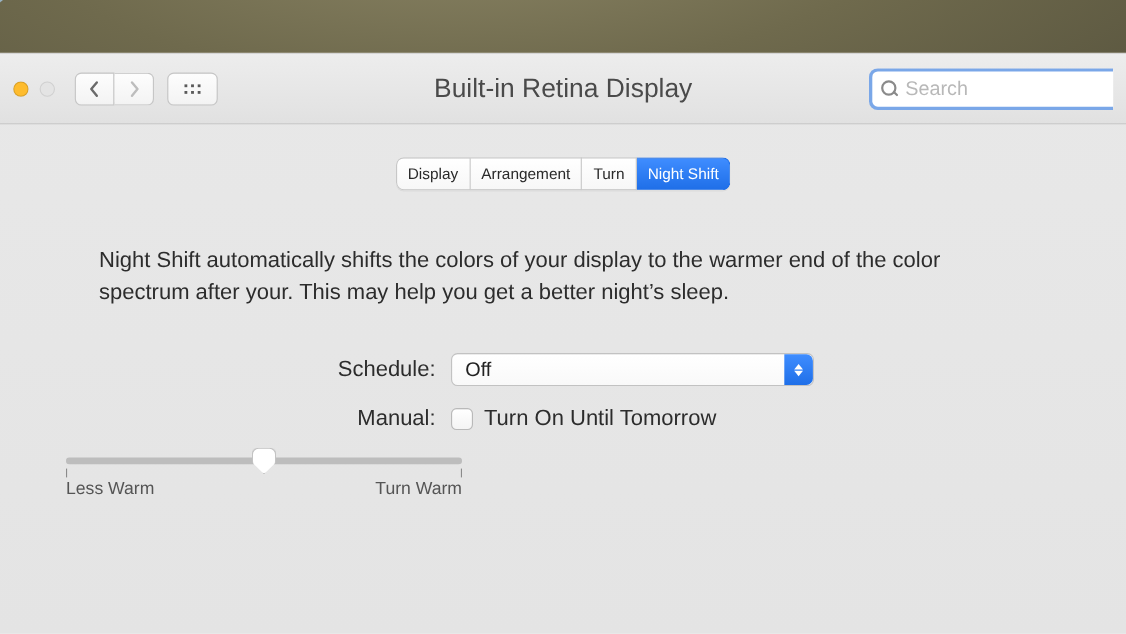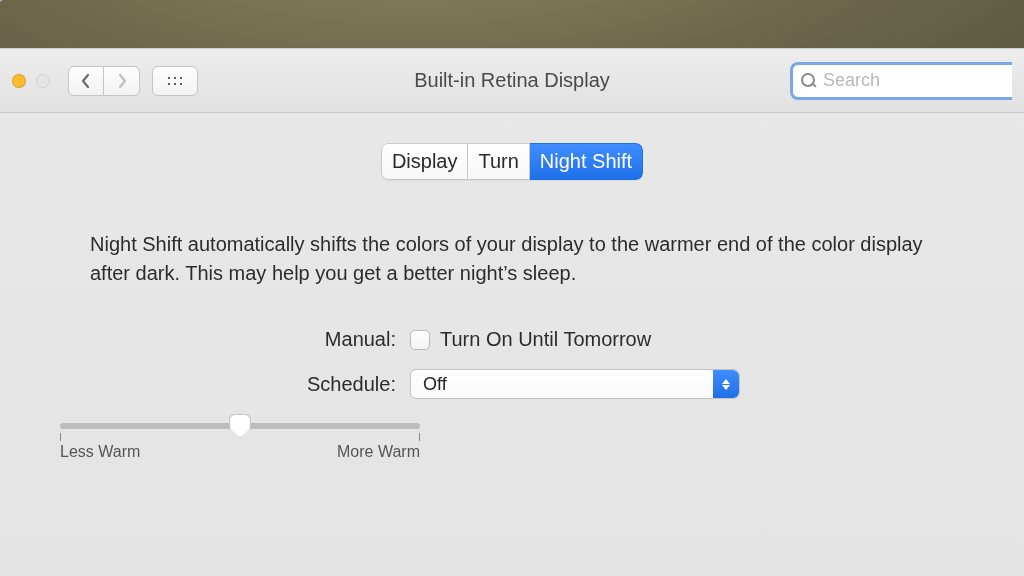--- a/index.html
+++ b/index.html
@@ -47,21 +47,21 @@
   .nav-btn.left  { border-radius: 6px 0 0 6px; }
   .nav-btn.right { border-radius: 0 6px 6px 0; border-left: none; }
   .grid-btn { width: 46px; border-radius: 6px; margin-left: 12px; }
   .grid-dots {
     width: 18px; height: 12px;
     background-image: radial-gradient(#5a5a5a 1.3px, transparent 1.3px);
     background-size: 6px 6px;
   }
 
   .window-title {
-    position:absolute; left:0; right:0; text-align:center; font-size: 20px; color:#4a4a4a;
+    position:absolute; left:0; right:0; text-align:center; font-size: 24px; color:#4a4a4a;
     font-weight: 400; pointer-events:none;
   }
 
   .search-wrap {
     margin-left:auto; height: 34px; flex: 0 0 222px;
     border: 3px solid #7aa7e8; border-radius: 8px; background:#fff;
     display:flex; align-items:center; padding:16px 8px; gap:6px;
     border-right: none; border-top-right-radius:0; border-bottom-right-radius:0;
   }
   .search-input {
@@ -80,21 +80,21 @@
     transform: rotate(45deg); left:10px; top:11px; border-radius:1px;
   }
 
   .content { padding: 30px 60px 0 60px; }
 
   .seg {
     display:flex; margin: 0 auto 50px auto; width: fit-content;
     border-radius:7px; overflow:hidden; box-shadow: 0 1px 0 rgba(0,0,0,.05);
   }
   .seg-btn {
-    font-size:20px; padding: 6px 10px; background: linear-gradient(#ffffff,#f7f7f7);
+    font-size:14px; padding: 6px 10px; background: linear-gradient(#ffffff,#f7f7f7);
     border:1px solid #c7c7c7; border-left:none; color:#2a2a2a; cursor:pointer;
   }
   .seg-btn:first-child { border-left:1px solid #c7c7c7; border-radius:7px 0 0 7px; }
   .seg-btn:last-child  { border-radius:0 7px 7px 0; }
   .seg-btn.active {
     background: linear-gradient(#3f8dff,#1f6fe8); color:#fff; border-color:#1f6fe8;text-align:center;
   }
 
   .blurb { font-size:20px; color:#2c2c2c; line-height:1.45; margin: 0 30px 40px 30px; }
 
@@ -182,57 +182,58 @@
     <div class="search-wrap">
       <span class="mag"></span>
       <input class="search-input" placeholder="Search" style="">
     </div>
   </div>
 
   <div class="content">
 
     <div class="seg">
       <div class="seg-btn">Display</div>
+      <div class="seg-btn">Arrangement</div>
       <div class="seg-btn">Turn</div>
       <div class="seg-btn active">Night Shift</div>
     </div>
 
-    <p class="blurb">Night Shift automatically shifts the colors of your display to the warmer end of the color display after dark. This may help you get a better night’s sleep.</p>
-
-    <div class="form-row">
-      <div class="form-label">Manual:</div>
-      <div class="form-field">
-        <div class="checkbox"></div>
-        <span class="chk-label">Turn On Until Tomorrow</span>
-      </div>
-    </div>
+    <p class="blurb">Night Shift automatically shifts the colors of your display to the warmer end of the color spectrum after your. This may help you get a better night’s sleep.</p>
 
     <div class="form-row">
       <div class="form-label">Schedule:</div>
       <div class="form-field">
         <div class="select">
           <span class="select-text">Off</span>
           <span class="select-caret">
             <span class="caret-up"></span>
               <span class="caret-down"></span>
           </span>
         </div>
       </div>
     </div>
 
+    <div class="form-row">
+      <div class="form-label">Manual:</div>
+      <div class="form-field">
+        <div class="checkbox"></div>
+        <span class="chk-label">Turn On Until Tomorrow</span>
+      </div>
+    </div>
+
     <div class="form-row" style="align-items:flex-start;">
       <div class="form-field">
         <div class="slider-wrap">
           <div class="slider-track">
             <div class="slider-tick l"></div>
             <div class="slider-tick r"></div>
             <div class="slider-thumb"></div>
           </div>
           <div class="slider-labels">
             <span>Less Warm</span>
-            <span>More Warm</span>
+            <span>Turn Warm</span>
           </div>
         </div>
       </div>
     </div>
 
   </div>
 </div>
 
 </body></html>

